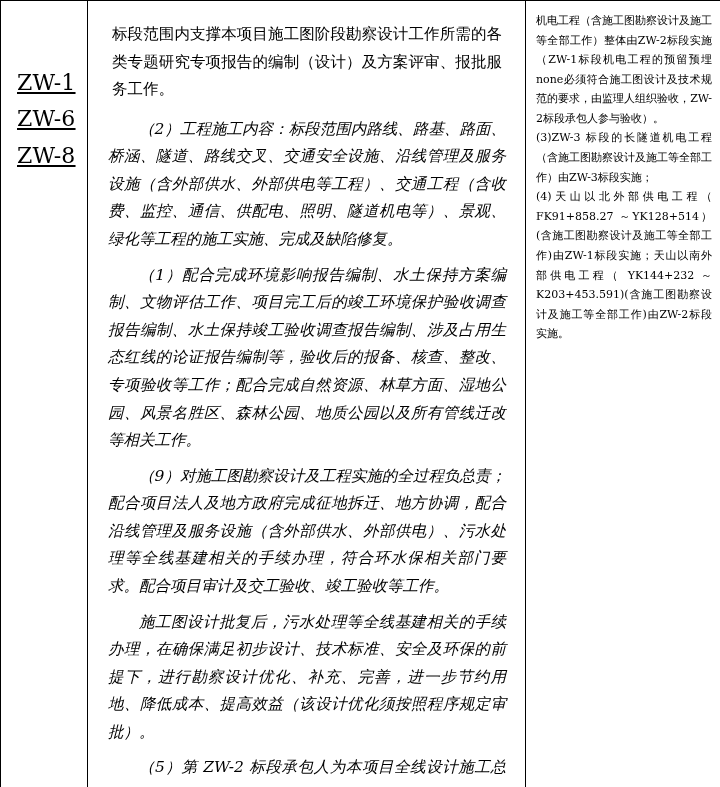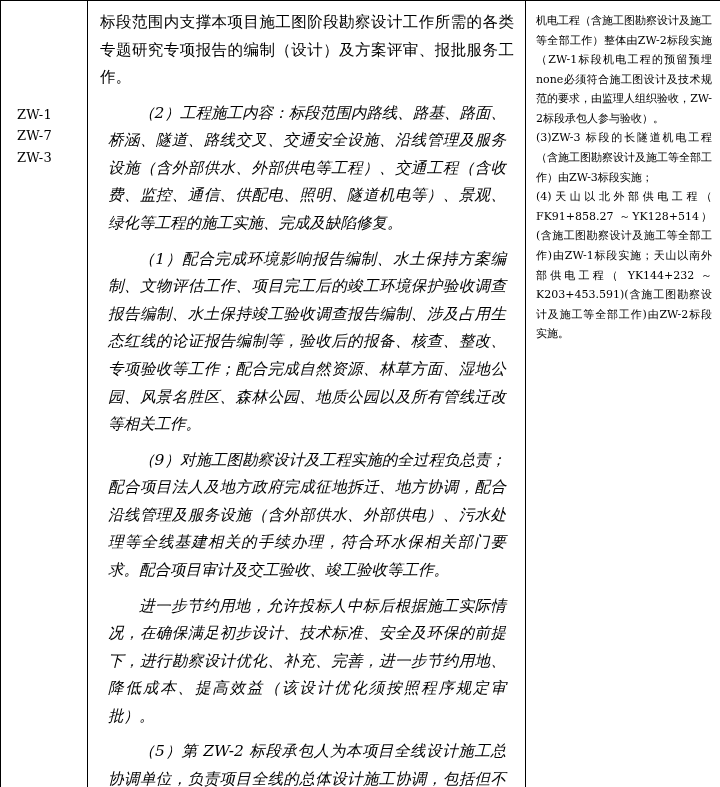--- a/index.html
+++ b/index.html
@@ -28,74 +28,75 @@
   .col-label {
     width: 86px;
   }
   .col-main {
     width: 437px;
   }
   .col-side {
     width: 195px;
   }
   .label-cell-inner {
-    padding: 103px 6px 0 16px;
-    font-size: 13px;
+    padding: 64px 6px 0 16px;
+    font-size: 22px;
     line-height: 1.65;
     letter-spacing: 0.2px;
+    text-decoration: underline;
   }
   .label-cell-inner div {
     white-space: nowrap;
   }
   .main-cell-inner {
     padding: 8px 11px 6px 12px;
     font-size: 15.5px;
     line-height: 1.78;
     text-align: justify;
     text-justify: inter-ideograph;
   }
   .side-cell-inner {
     padding: 10px 9px 6px 10px;
     font-size: 11px;
     line-height: 1.78;
     text-align: justify;
     text-justify: inter-ideograph;
   }
   p.para {
-    margin: 0;
+    margin: 12px;
   }
   p.indent {
     margin: 8px;
     text-indent: 2em;
     font-style: italic;
   }
   .side-cell-inner p.para {
     margin: 0;
   }
 </style>
 </head>
 <body>
 
 <table class="doc-table">
   <tbody>
       <tr>
     <td class="col-label">
       <div class="label-cell-inner">
         <div>ZW-1</div>
-        <div>ZW-7</div>
-        <div>ZW-3</div>
+        <div>ZW-6</div>
+        <div>ZW-8</div>
       </div>
     </td>
     <td class="col-main">
       <div class="main-cell-inner">
         <p class="para">标段范围内支撑本项目施工图阶段勘察设计工作所需的各类专题研究专项报告的编制（设计）及方案评审、报批服务工作。</p>
         <p class="indent">（2）工程施工内容：标段范围内路线、路基、路面、桥涵、隧道、路线交叉、交通安全设施、沿线管理及服务设施（含外部供水、外部供电等工程）、交通工程（含收费、监控、通信、供配电、照明、隧道机电等）、景观、绿化等工程的施工实施、完成及缺陷修复。</p>
         <p class="indent">（1）配合完成环境影响报告编制、水土保持方案编制、文物评估工作、项目完工后的竣工环境保护验收调查报告编制、水土保持竣工验收调查报告编制、涉及占用生态红线的论证报告编制等，验收后的报备、核查、整改、专项验收等工作；配合完成自然资源、林草方面、湿地公园、风景名胜区、森林公园、地质公园以及所有管线迁改等相关工作。</p>
         <p class="indent">（9）对施工图勘察设计及工程实施的全过程负总责；配合项目法人及地方政府完成征地拆迁、地方协调，配合沿线管理及服务设施（含外部供水、外部供电）、污水处理等全线基建相关的手续办理，符合环水保相关部门要求。配合项目审计及交工验收、竣工验收等工作。</p>
-        <p class="indent">进一步节约用地，允许投标人中标后根据施工实际情况，在确保满足初步设计、技术标准、安全及环保的前提下，进行勘察设计优化、补充、完善，进一步节约用地、降低成本、提高效益（该设计优化须按照程序规定审批）。</p>
+        <p class="indent">施工图设计批复后，污水处理等全线基建相关的手续办理，在确保满足初步设计、技术标准、安全及环保的前提下，进行勘察设计优化、补充、完善，进一步节约用地、降低成本、提高效益（该设计优化须按照程序规定审批）。</p>
         <p class="indent">（5）第 ZW-2 标段承包人为本项目全线设计施工总协调单位，负责项目全线的总体设计施工协调，包括但不限于：外电工程、交通工程（含收费、监控、通信、供配电、照明、隧道机电）、交通安全设施、桥涵标准跨径及各类参数通用图表编制，统一各专业勘察设计原则，统一设计参数及技术标准（充分考虑软硬件兼容性），保证隧道施工，便道实施、隧道洞渣、土石方、沿线石方的合理调配使用。其他标段各承包人须无条件接受全线设计施工总协调单位的管理。</p>
       </div>
     </td>
     <td class="col-side">
       <div class="side-cell-inner">
         <p class="para">机电工程（含施工图勘察设计及施工等全部工作）整体由ZW-2标段实施（ZW-1标段机电工程的预留预埋none必须符合施工图设计及技术规范的要求，由监理人组织验收，ZW-2标段承包人参与验收）。</p>
         <p class="para">(3)ZW-3 标段的长隧道机电工程（含施工图勘察设计及施工等全部工作）由ZW-3标段实施；</p>
         <p class="para">(4)天山以北外部供电工程（ FK91+858.27 ～YK128+514）(含施工图勘察设计及施工等全部工作)由ZW-1标段实施；天山以南外部供电工程（ YK144+232 ～K203+453.591)(含施工图勘察设计及施工等全部工作)由ZW-2标段实施。</p>
       </div>
     </td>

